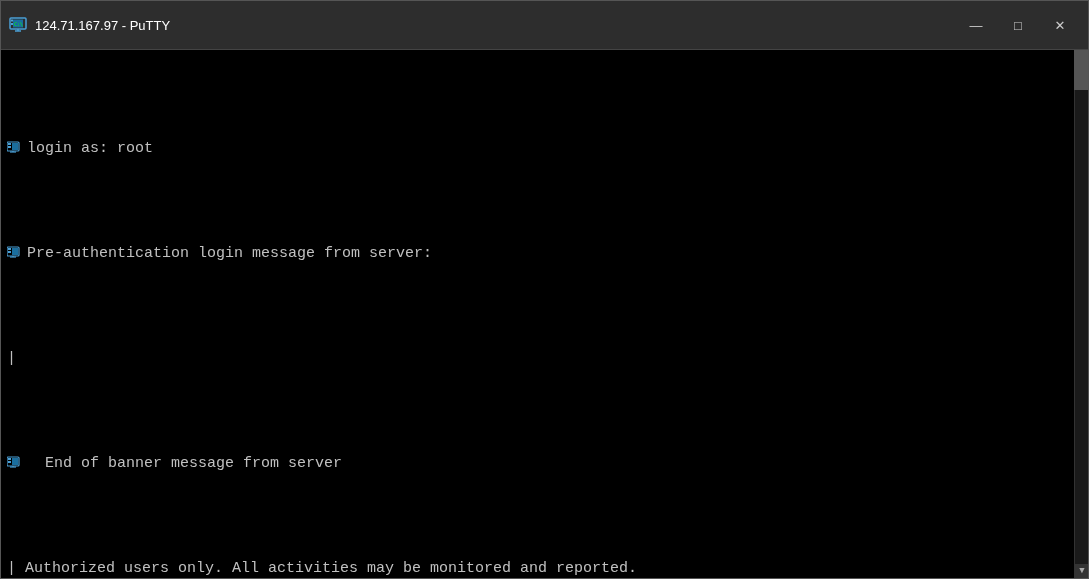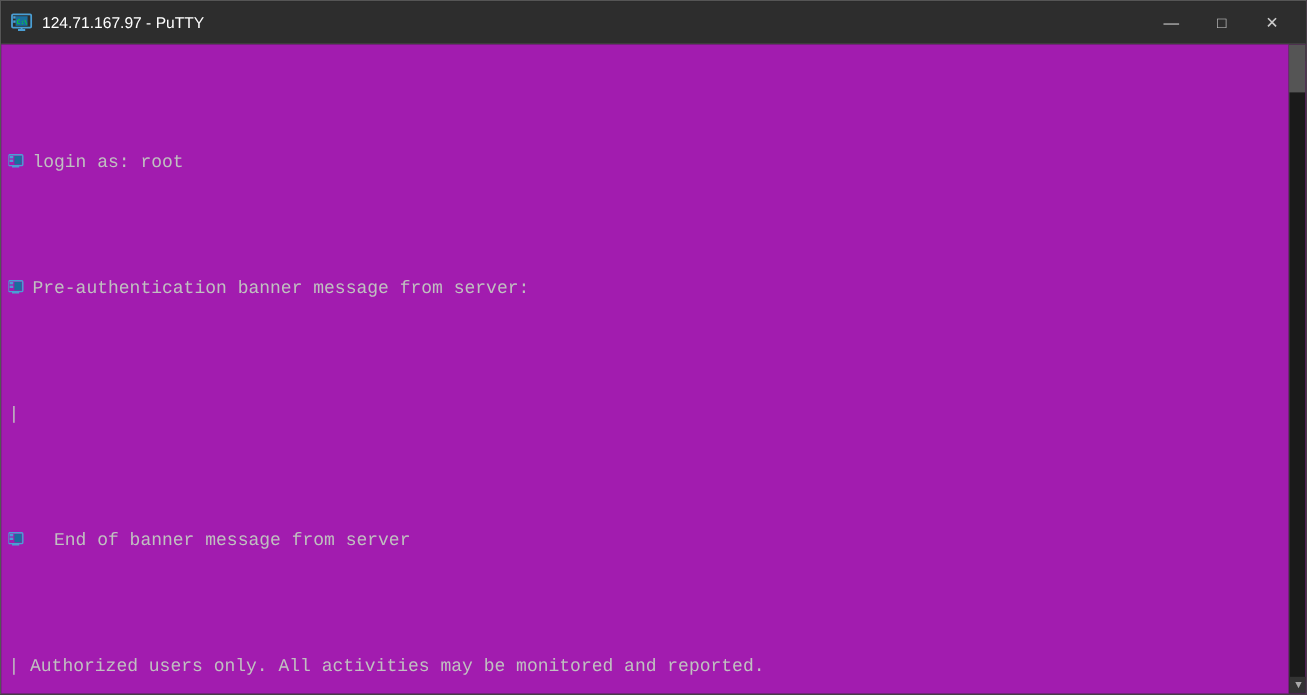--- a/index.html
+++ b/index.html
@@ -19,21 +19,21 @@
     .window {
       width: 1089px;
       height: 579px;
       display: flex;
       flex-direction: column;
       border: 1px solid #555;
     }
 
     .titlebar {
       background: #2d2d2d;
-      height: 36px;
+      height: 49px;
       display: flex;
       align-items: center;
       justify-content: space-between;
       padding: 0 8px;
       flex-shrink: 0;
       border-bottom: 1px solid #444;
     }
 
     .titlebar-left {
       display: flex;
@@ -74,21 +74,21 @@
       justify-content: center;
       background: transparent;
       border: none;
       cursor: pointer;
       color: #cccccc;
       font-size: 13px;
     }
 
     .terminal {
       flex: 1;
-      background: #a21caf;
+      background: #000000;
       padding: 4px 6px;
       overflow: hidden;
       position: relative;
     }
 
     .terminal-content {
       color: #c0c0c0;
       font-family: 'Courier New', Courier, monospace;
       font-size: 15px;
       line-height: 1.4;
@@ -204,21 +204,21 @@
         <span class="putty-icon">
           <svg viewBox="0 0 16 16" xmlns="http://www.w3.org/2000/svg">
             <rect x="0" y="1" width="12" height="9" rx="1" fill="none" stroke="#4a9fd5" stroke-width="1.2"></rect>
             <rect x="1" y="2" width="3" height="2" fill="#4a9fd5"></rect>
             <rect x="1" y="5" width="3" height="2" fill="#4a9fd5"></rect>
             <rect x="5" y="2" width="6" height="7" fill="#1a6e9e"></rect>
             <line x1="3" y1="11" x2="9" y2="11" stroke="#4a9fd5" stroke-width="1.2"></line>
             <line x1="6" y1="10" x2="6" y2="11" stroke="#4a9fd5" stroke-width="1.2"></line>
           </svg>
         </span>
-        <span>Pre-authentication banner message from server:</span>
+        <span>Pre-authentication login message from server:</span>
       </div>
 
       
       <div class="line">
         <span>|</span>
       </div>
 
       
       <div class="line">
         <span class="putty-icon">

